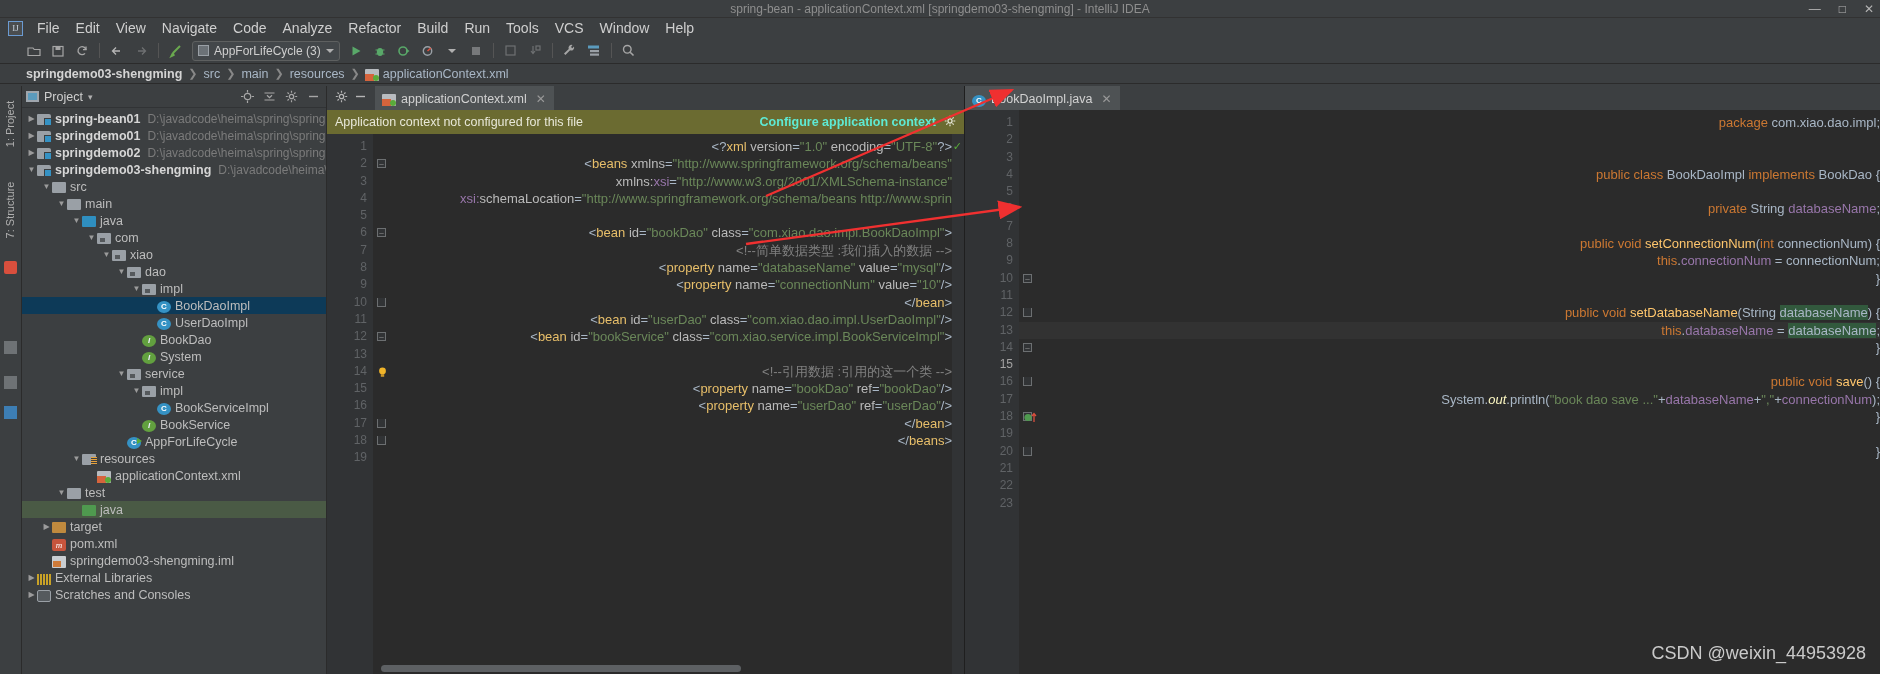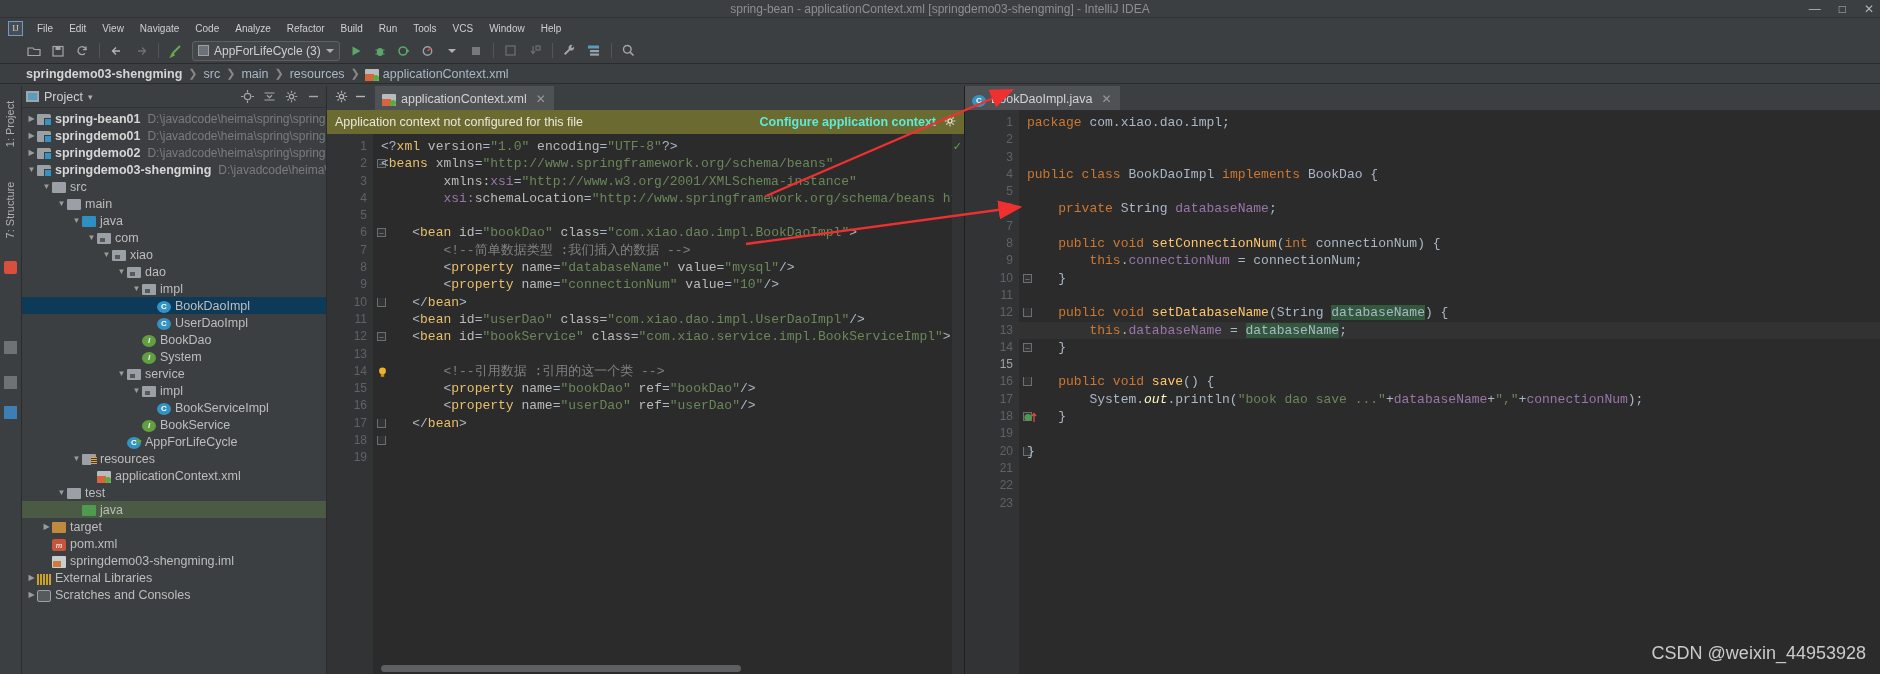--- a/index.html
+++ b/index.html
@@ -3,21 +3,21 @@
 <meta charset="utf-8">
 <style>
   * { box-sizing: border-box; margin:0; padding:0; }
   html,body{ background:#3c3f41; }
   body{
     width:1880px; height:674px;
     font-family:"Liberation Sans", sans-serif;
     font-size:12.5px; color:#bbbbbb;
     overflow:hidden; position:relative;
   }
-  .mono{ font-family:Liberation Mono, monospace; }
+  .mono{ font-family:Liberation Sans, sans-serif;text-align:right; }
 
   
   #titlebar{
     height:18px; background:#3c3f41; display:flex; align-items:center;
     position:relative; border-bottom:1px solid #323232;
   }
   #titlebar .title{
     position:absolute; left:0; right:0; text-align:center;
     font-size:12px; color:#8e8e8e; pointer-events:none;
   }
@@ -28,21 +28,21 @@
   #menubar{
     height:20px; background:#3c3f41; display:flex; align-items:center;
     padding-left:4px; gap:0;
   }
   #menubar .logo{
     width:15px;height:15px;margin:0 6px 0 4px;border:1px solid #6b9bd2;
     background:#4a4d4f;color:#c8d3de;font-size:9px;line-height:13px;text-align:center;
     font-family:"Liberation Serif", serif;
   }
   .menu-item{
-    padding:2px 8px; font-size:10px; color:#cfcfcf; white-space:nowrap;
+    padding:2px 8px; font-size:14px; color:#cfcfcf; white-space:nowrap;
   }
 
   
   #toolbar{
     height:26px; background:#3c3f41; display:flex; align-items:center;
     padding-left:22px; gap:0; border-bottom:1px solid #2b2b2b;
   }
   .tb{ width:24px;height:22px;display:flex;align-items:center;justify-content:center; }
   .tb svg{ display:block; }
   .tb-sep{ width:1px;height:15px;background:#555; margin:0 5px; }
@@ -604,20 +604,21 @@
             <div class="cl">        <span class="s-punc">&lt;</span><span class="s-tag">property</span> <span class="s-attr">name</span><span class="s-punc">=</span><span class="s-val">"databaseName"</span> <span class="s-attr">value</span><span class="s-punc">=</span><span class="s-val">"mysql"</span><span class="s-punc">/&gt;</span></div>
             <div class="cl">        <span class="s-punc">&lt;</span><span class="s-tag">property</span> <span class="s-attr">name</span><span class="s-punc">=</span><span class="s-val">"connectionNum"</span> <span class="s-attr">value</span><span class="s-punc">=</span><span class="s-val">"10"</span><span class="s-punc">/&gt;</span></div>
             <div class="cl">    <span class="s-punc">&lt;/</span><span class="s-tag">bean</span><span class="s-punc">&gt;</span></div>
             <div class="cl">    <span class="s-punc">&lt;</span><span class="s-tag">bean</span> <span class="s-attr">id</span><span class="s-punc">=</span><span class="s-val">"userDao"</span> <span class="s-attr">class</span><span class="s-punc">=</span><span class="s-val">"com.xiao.dao.impl.UserDaoImpl"</span><span class="s-punc">/&gt;</span></div>
             <div class="cl">    <span class="s-punc">&lt;</span><span class="s-tag">bean</span> <span class="s-attr">id</span><span class="s-punc">=</span><span class="s-val">"bookService"</span> <span class="s-attr">class</span><span class="s-punc">=</span><span class="s-val">"com.xiao.service.impl.BookServiceImpl"</span><span class="s-punc">&gt;</span></div>
             <div class="cl">&nbsp;</div>
             <div class="cl">        <span class="s-cmt">&lt;!--引用数据 :引用的这一个类 --&gt;</span></div>
             <div class="cl">        <span class="s-punc">&lt;</span><span class="s-tag">property</span> <span class="s-attr">name</span><span class="s-punc">=</span><span class="s-val">"bookDao"</span> <span class="s-attr">ref</span><span class="s-punc">=</span><span class="s-val">"bookDao"</span><span class="s-punc">/&gt;</span></div>
             <div class="cl">        <span class="s-punc">&lt;</span><span class="s-tag">property</span> <span class="s-attr">name</span><span class="s-punc">=</span><span class="s-val">"userDao"</span> <span class="s-attr">ref</span><span class="s-punc">=</span><span class="s-val">"userDao"</span><span class="s-punc">/&gt;</span></div>
             <div class="cl">    <span class="s-punc">&lt;/</span><span class="s-tag">bean</span><span class="s-punc">&gt;</span></div>
+            <div class="cl"><span class="s-punc">&lt;/</span><span class="s-tag">beans</span><span class="s-punc">&gt;</span></div>
             <div class="cl">&nbsp;</div>
           </div>
         <div class="markers">
           <span class="check">✓</span>
         </div>
         <div class="hscroll">
             <div class="thumb"></div>
           </div>
       </div>
     </div>

